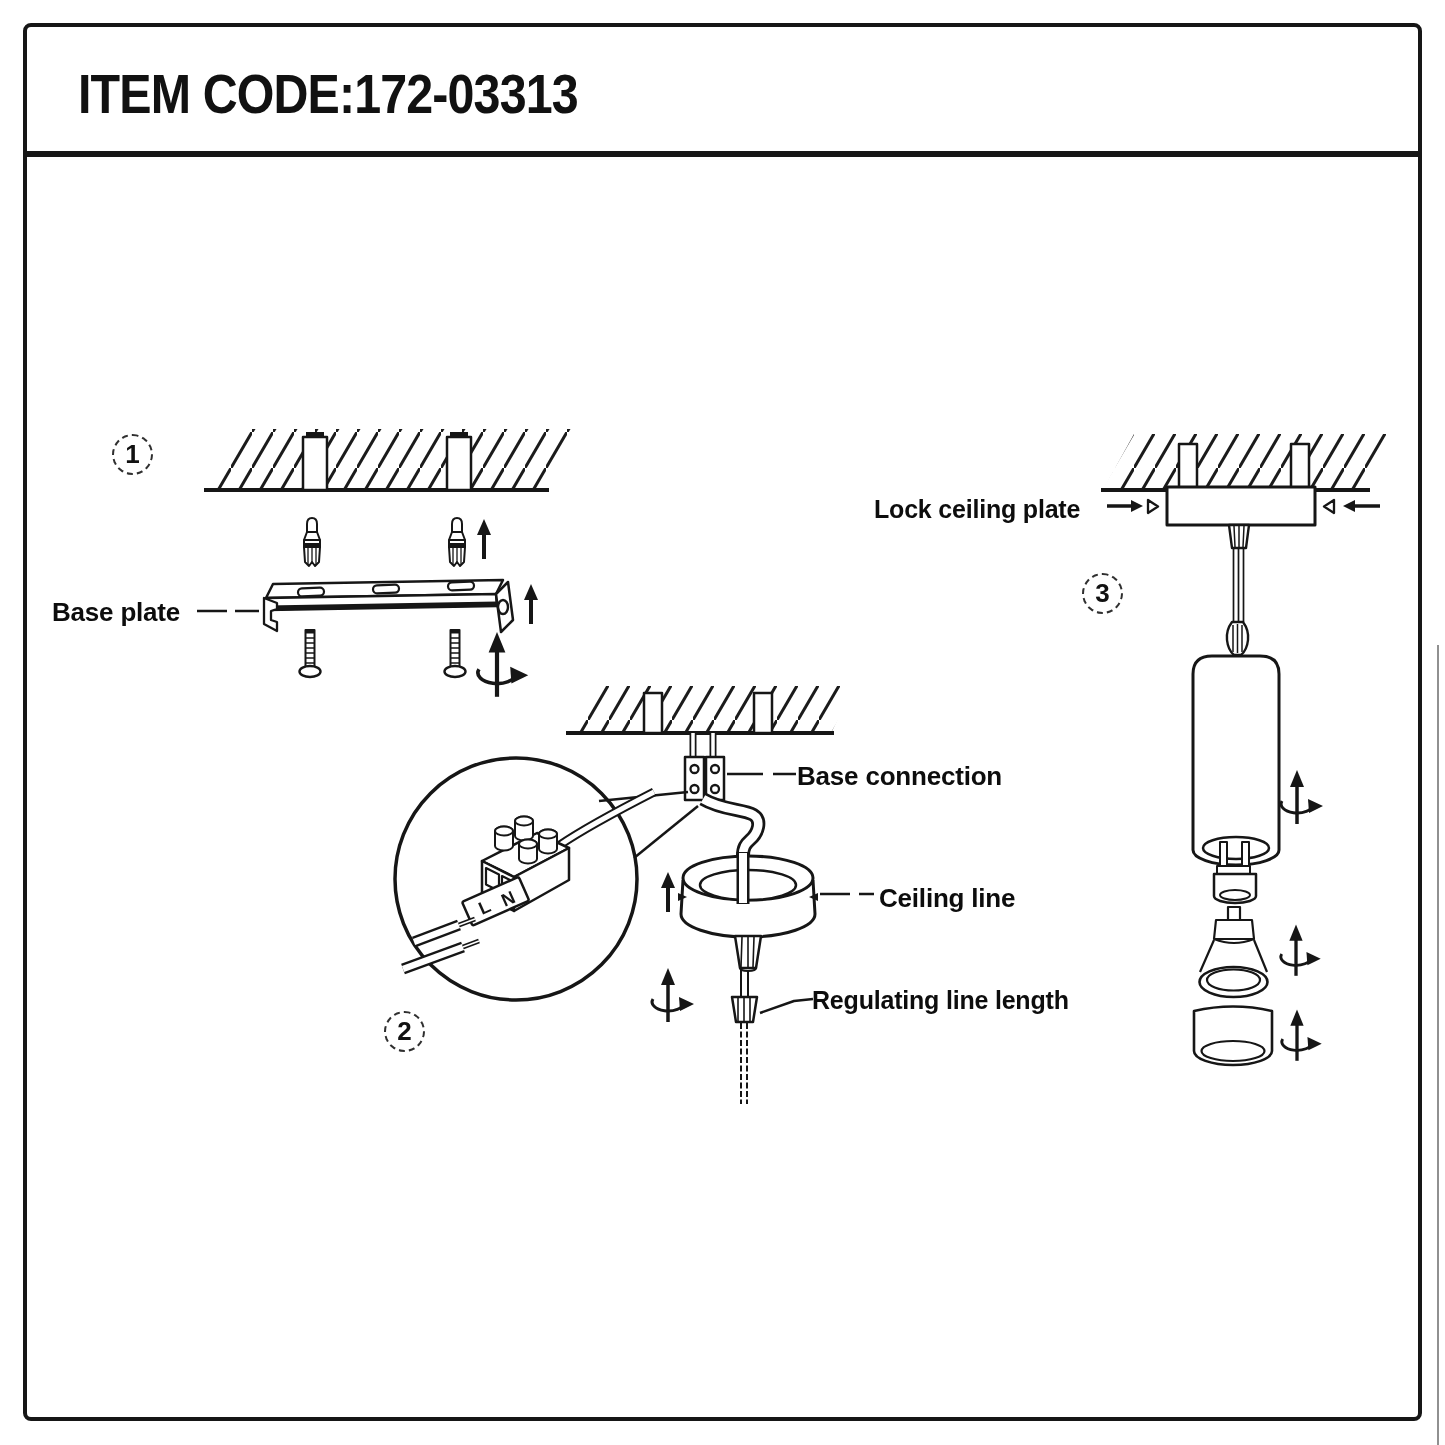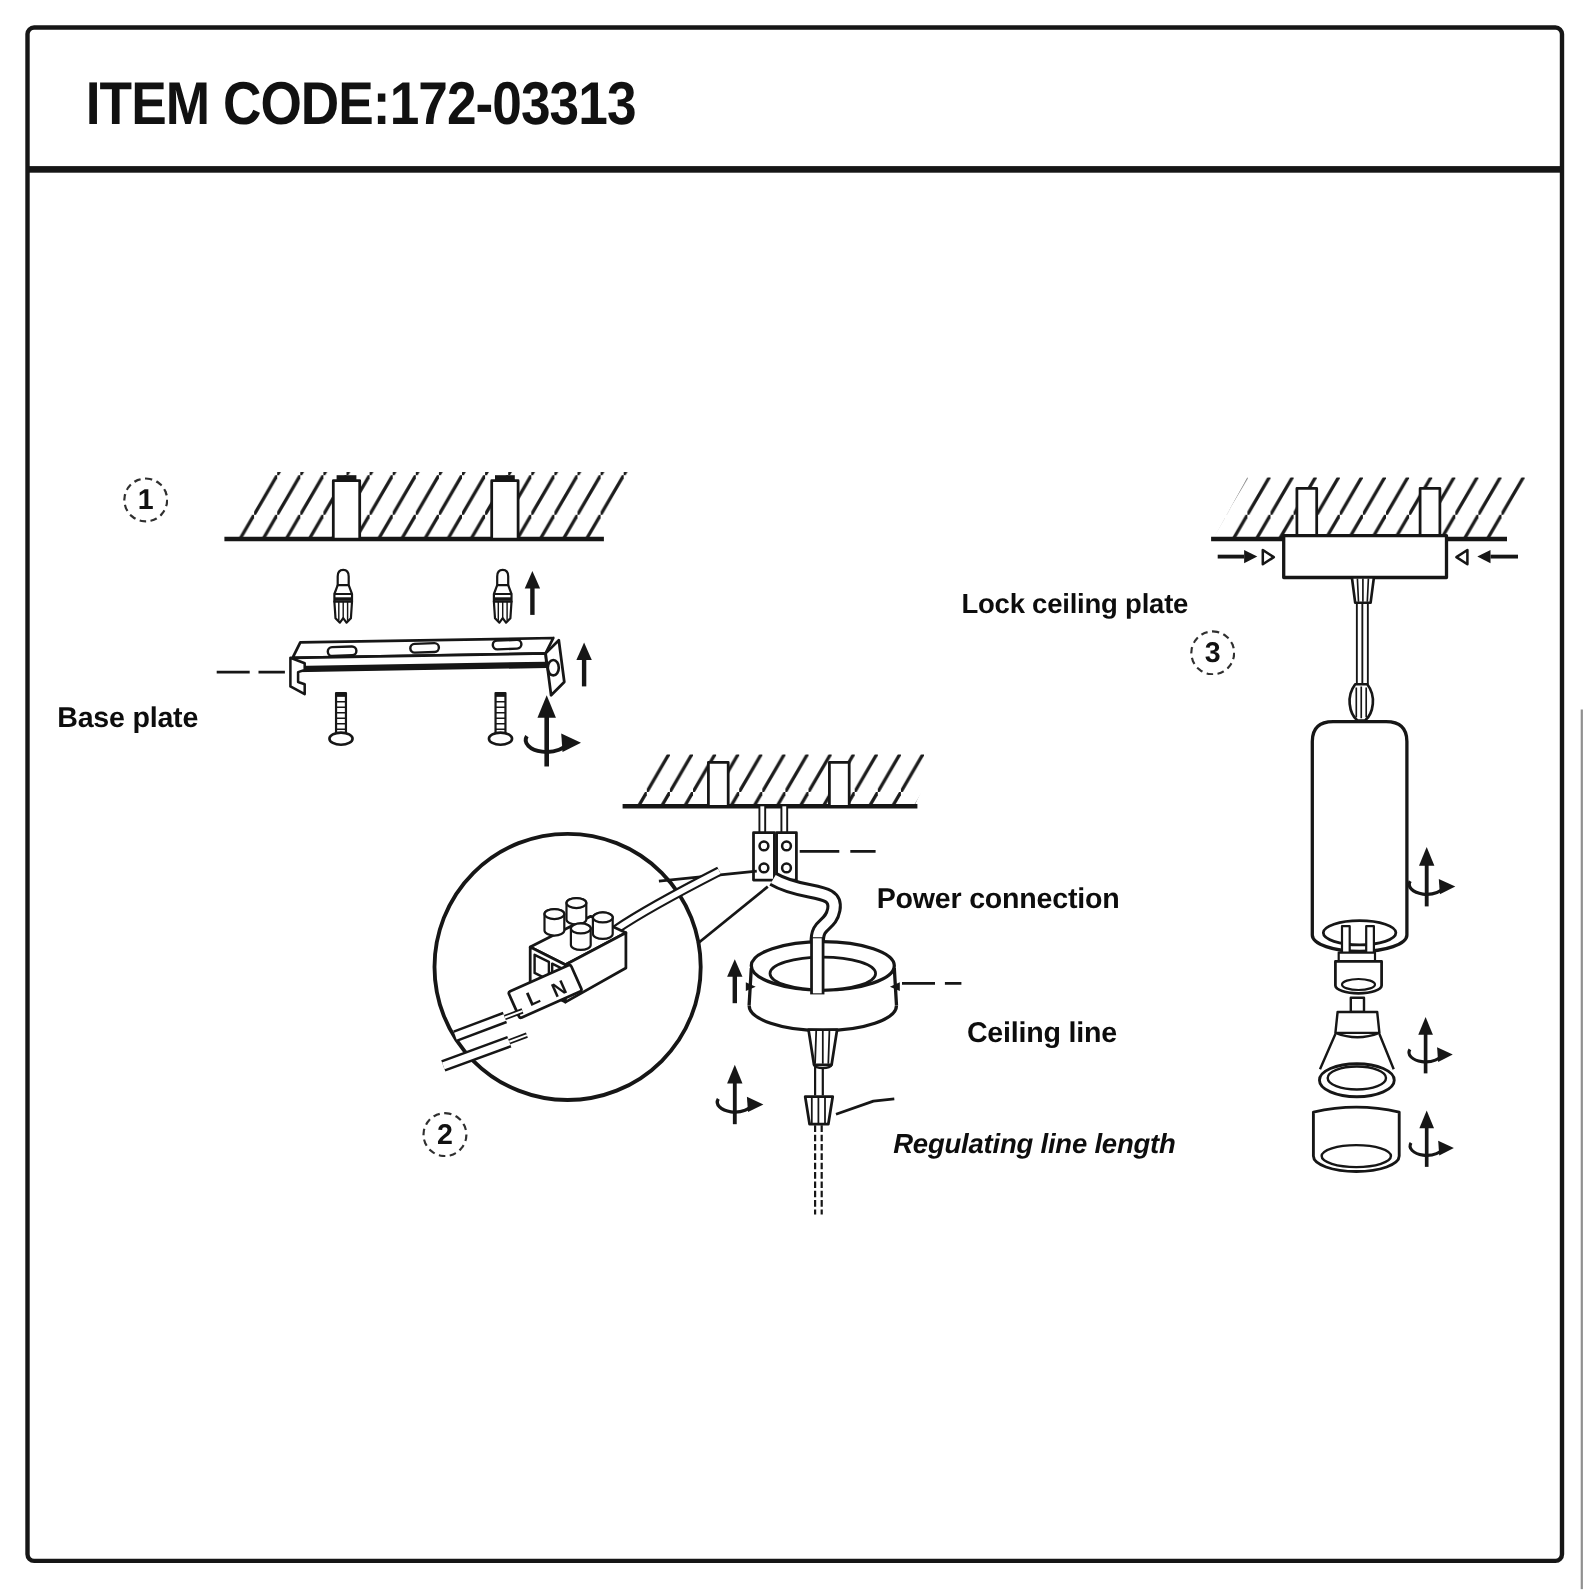--- a/index.html
+++ b/index.html
@@ -4,21 +4,21 @@
 <style>
   html,body{margin:0;padding:0;background:#fff;}
   .page{position:relative;width:1445px;height:1445px;background:#ffffff;
         font-family:"Liberation Sans", sans-serif;color:#111;overflow:hidden;}
   .frame{position:absolute;left:23px;top:23px;width:1391px;height:1390px;
          border:4px solid #161616;border-radius:8px;}
   .header-sep{position:absolute;left:25px;top:151px;width:1395px;height:6px;background:#161616;}
   .title{position:absolute;left:78px;top:62px;font-size:55px;font-weight:700;
          letter-spacing:-1px;transform:scaleX(0.88);transform-origin:left top;white-space:nowrap;}
   .lbl{position:absolute;font-weight:700;font-size:26px;letter-spacing:-0.2px;
-       color:#0d0d0d;white-space:nowrap;margin-top:40px;}
+       color:#0d0d0d;white-space:nowrap;}
   .lbl.small{font-size:25px;}
   .badge{position:absolute;width:37px;height:37px;border:2.5px dashed #2f2f2f;border-radius:50%;
          display:flex;align-items:center;justify-content:center;
          font-size:26px;font-weight:700;color:#111;}
   .scan-line{position:absolute;left:1437px;top:645px;width:2px;height:800px;background:#909090;}
   svg{position:absolute;left:0;top:0;}
   svg *{vector-effect:none;}
 </style>
 </head>
 <body>
@@ -260,25 +260,25 @@
         <use href="#rotate-icon" transform="translate(1296,953) scale(0.95)"></use>
         <use href="#rotate-icon" transform="translate(1297,1038) scale(0.95)"></use>
       </g>
 
       <line x1="820" y1="894" x2="874" y2="894" stroke-width="2.5" stroke-dasharray="30 9"></line>
     </g>
   </svg>
 
   <div class="lbl" style="left:52px;top:597px;">Base plate</div>
 
-  <div class="lbl" style="left:797px;top:761px;">Power connection</div>
+  <div class="lbl" style="left:797px;top:761px;">Base connection</div>
 
   <div class="lbl" style="left:879px;top:883px;">Ceiling line</div>
 
-  <div class="lbl small" style="left:812px;top:986px;font-style:italic;">Regulating line length</div>
+  <div class="lbl small" style="left:812px;top:986px;">Regulating line length</div>
 
   <div class="lbl small" style="left:874px;top:495px;">Lock ceiling plate</div>
 
   <div class="badge" style="left:112px;top:434px;">
     <span>1</span>
   </div>
   <div class="badge" style="left:384px;top:1011px;">
     <span>2</span>
   </div>
   <div class="badge" style="left:1082px;top:573px;">

